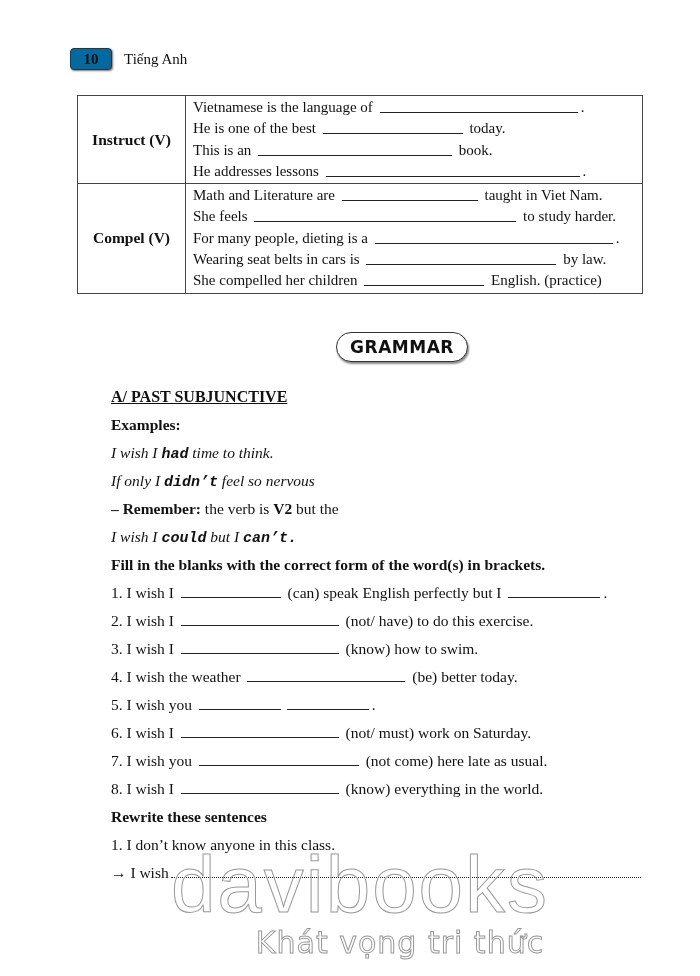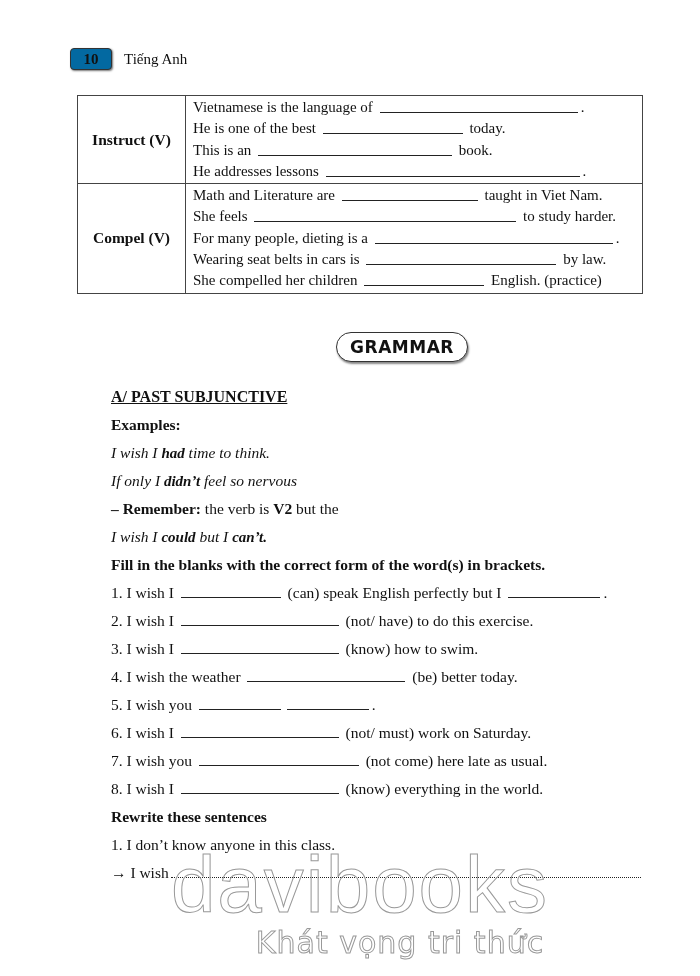--- a/index.html
+++ b/index.html
@@ -38,21 +38,21 @@
     background: #fff;
     margin-left: 44px;
   }
 
   .content { position: absolute; left: 111px; top: 383px; width: 530px; font-size: 15.5px; }
   .row { height: 28px; line-height: 28px; white-space: nowrap; display: flex; align-items: baseline; }
   .row .t { white-space: pre; }
   .sec-title { font-weight: bold; text-decoration: underline; font-size: 16px; }
   .bold { font-weight: bold; }
   .ital { font-style: italic; }
-  .sans-b { font-family: Liberation Serif, serif; font-weight: bold; font-size: 15px; }
+  .sans-b { font-family: Liberation Mono, monospace; font-weight: bold; font-size: 15px; }
   .ex-row { display: flex; align-items: baseline; }
   .dots { display: inline-block; border-bottom: 1.5px dotted #222; height: 18px; flex: 1; margin-left: 2px; }
 
   .watermark {
     position: absolute; left: 150px; top: 845px; width: 420px; text-align: center;
     pointer-events: none;
   }
   .wm-main {
     font-family: Liberation Sans, sans-serif; font-size: 80px; line-height: 80px;
     color: transparent; -webkit-text-stroke: 1px #999; letter-spacing: 2px;

